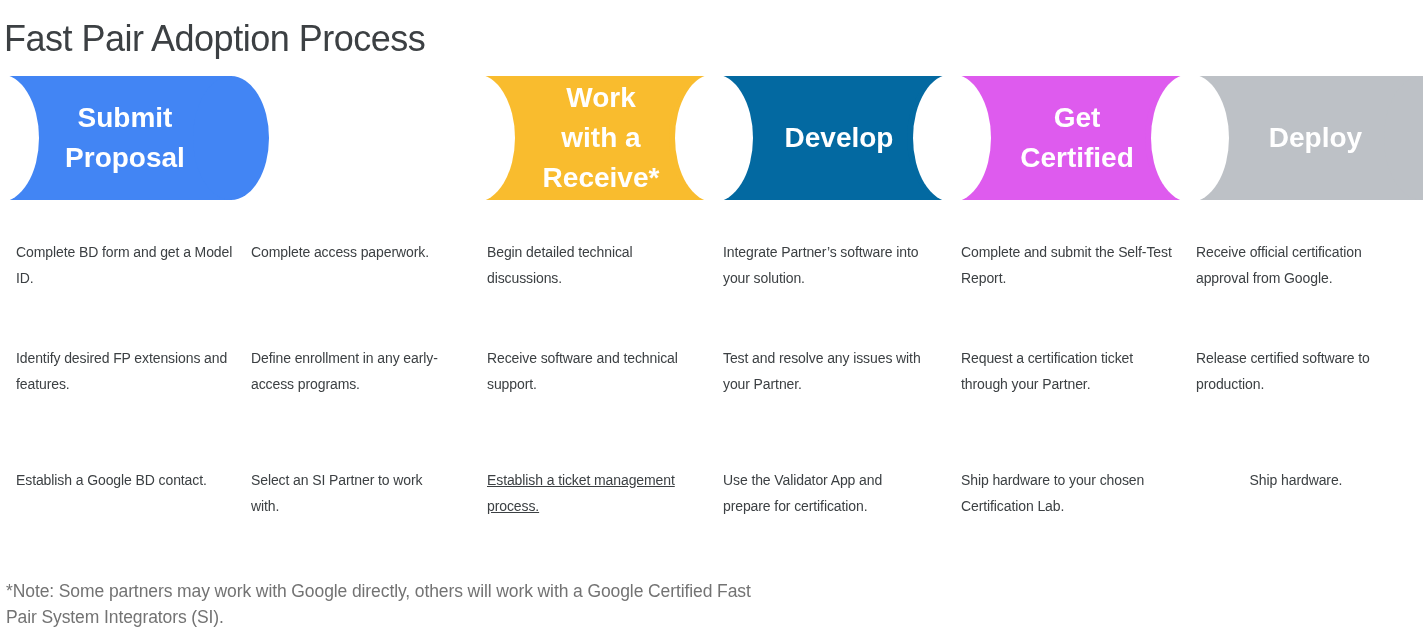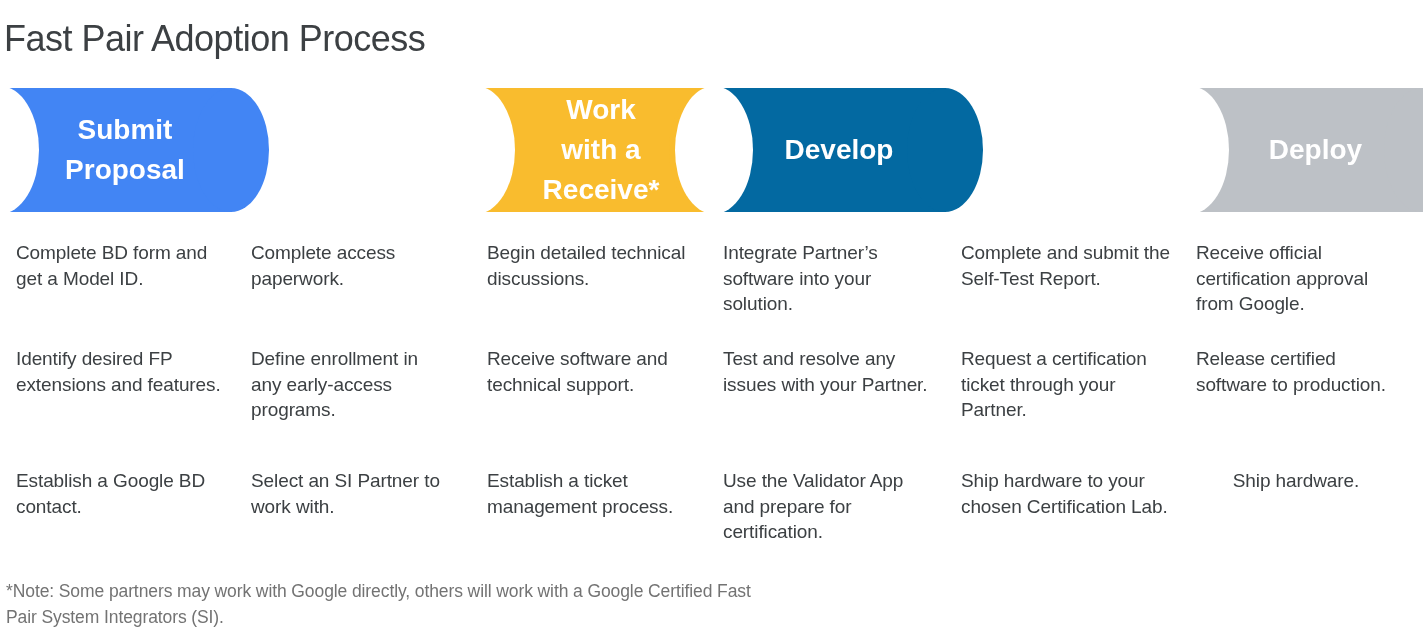--- a/index.html
+++ b/index.html
@@ -25,21 +25,21 @@
     font-weight: 400;
     letter-spacing: -0.5px;
     color: #3c4043;
     white-space: nowrap;
   }
 
   
   .banner-row {
     position: absolute;
     left: 0;
-    top: 88px;
+    top: 76px;
     width: 1423px;
     height: 124px;
     border-radius: 21px;
   }
   .banner {
     position: absolute;
     top: 0;
     height: 124px;
     display: flex;
     align-items: center;
@@ -91,21 +91,21 @@
     width: 1423px;
     height: 320px;
   }
   .column {
     position: absolute;
     top: 0;
     width: 215px;
   }
   .bullet {
     position: absolute;
-    font-size: 19px;
+    font-size: 14px;
     line-height: 25.5px;
     color: #3c4043;
     letter-spacing: -0.1px;
   }
   .bullet.r0 { top: 0px; }
   .bullet.r1 { top: 106px; }
   .bullet.r2 { top: 228px; }
 
   
   .footnote {
@@ -130,40 +130,44 @@
 Proposal</div>
     </div>
     <div class="banner" style="left: 476px; width: 232px; background: rgb(249, 188, 46);">
       <div class="banner-label">Work
 with a
 Receive*</div>
     </div>
     <div class="banner" style="left: 714px; width: 232px; background: #0369a1;">
       <div class="banner-label">Develop</div>
     </div>
+    <div class="banner" style="left: 952px; width: 232px; background: rgb(222, 91, 238);">
+      <div class="banner-label">Get
+Certified</div>
+    </div>
     <div class="banner" style="left: 1190px; width: 233px; background: rgb(189, 193, 198);">
       <div class="banner-label">Deploy</div>
     </div>
   </div>
 
 <div class="columns">
     <div class="column" style="left: 16px; width: 218px;">
       <div class="bullet r0" style="width: 218px;">Complete BD form and get a Model ID.</div>
       <div class="bullet r1" style="width: 218px;">Identify desired FP extensions and features.</div>
       <div class="bullet r2" style="width: 218px;">Establish a Google BD contact.</div>
     </div>
     <div class="column" style="left: 251px; width: 200px;">
       <div class="bullet r0" style="width: 200px;">Complete access paperwork.</div>
       <div class="bullet r1" style="width: 200px;">Define enrollment in any early-access programs.</div>
       <div class="bullet r2" style="width: 200px;">Select an SI Partner to work with.</div>
     </div>
     <div class="column" style="left: 487px; width: 210px;">
       <div class="bullet r0" style="width: 210px;">Begin detailed technical discussions.</div>
       <div class="bullet r1" style="width: 210px;">Receive software and technical support.</div>
-      <div class="bullet r2" style="width: 210px;">Establish a ticket management process.</div>
+      <div class="bullet r2" style="width: 210px; text-decoration: underline;">Establish a ticket management process.</div>
     </div>
     <div class="column" style="left: 723px; width: 205px;">
       <div class="bullet r0" style="width: 205px;">Integrate Partner’s software into your solution.</div>
       <div class="bullet r1" style="width: 205px;">Test and resolve any issues with your Partner.</div>
       <div class="bullet r2" style="width: 205px;">Use the Validator App and prepare for certification.</div>
     </div>
     <div class="column" style="left: 961px; width: 215px;">
       <div class="bullet r0" style="width: 215px;">Complete and submit the Self-Test Report.</div>
       <div class="bullet r1" style="width: 215px;">Request a certification ticket through your Partner.</div>
       <div class="bullet r2" style="width: 215px;">Ship hardware to your chosen Certification Lab.</div>

